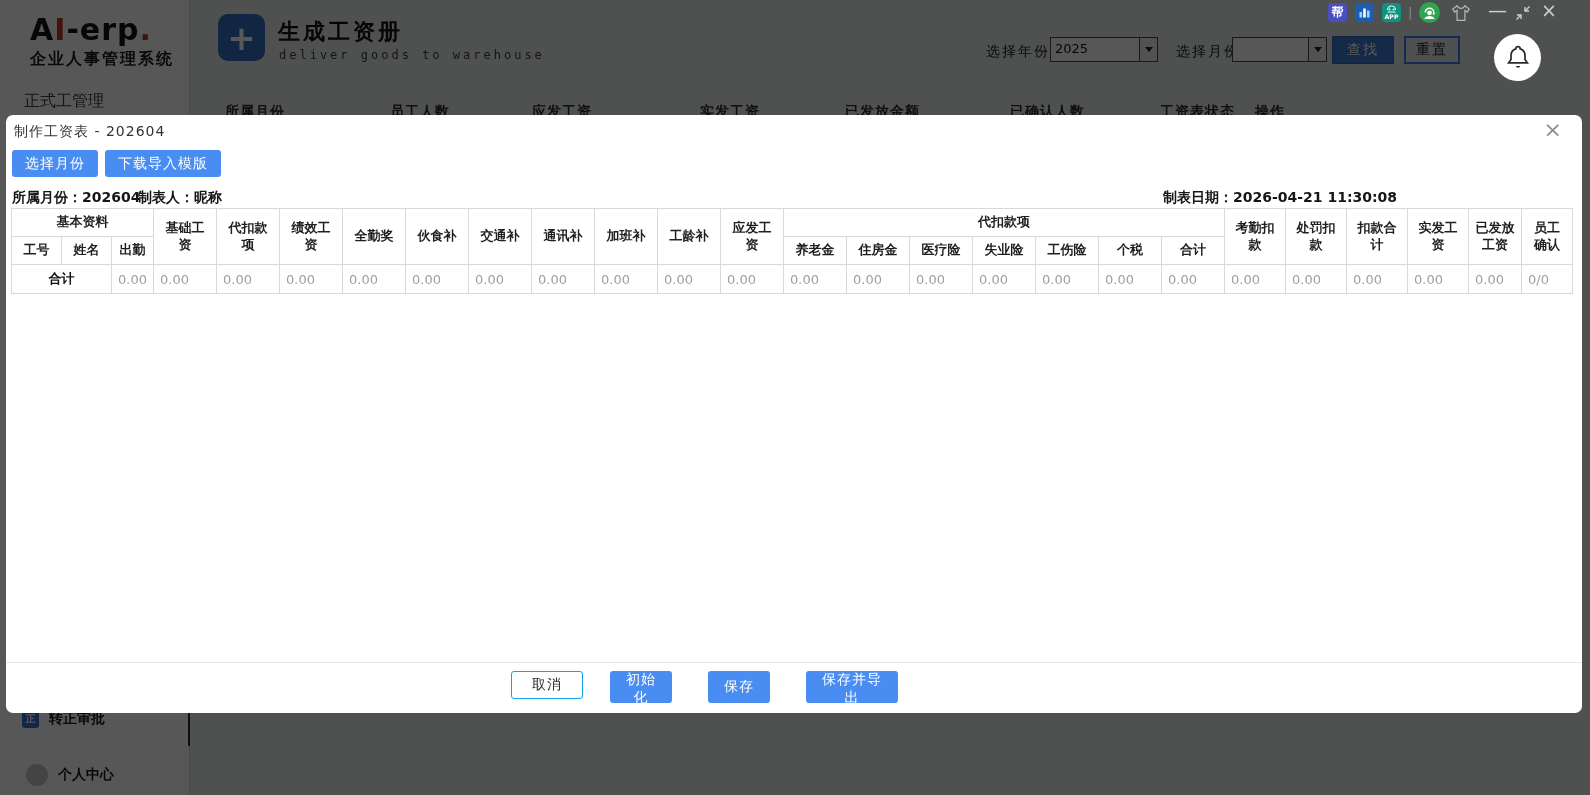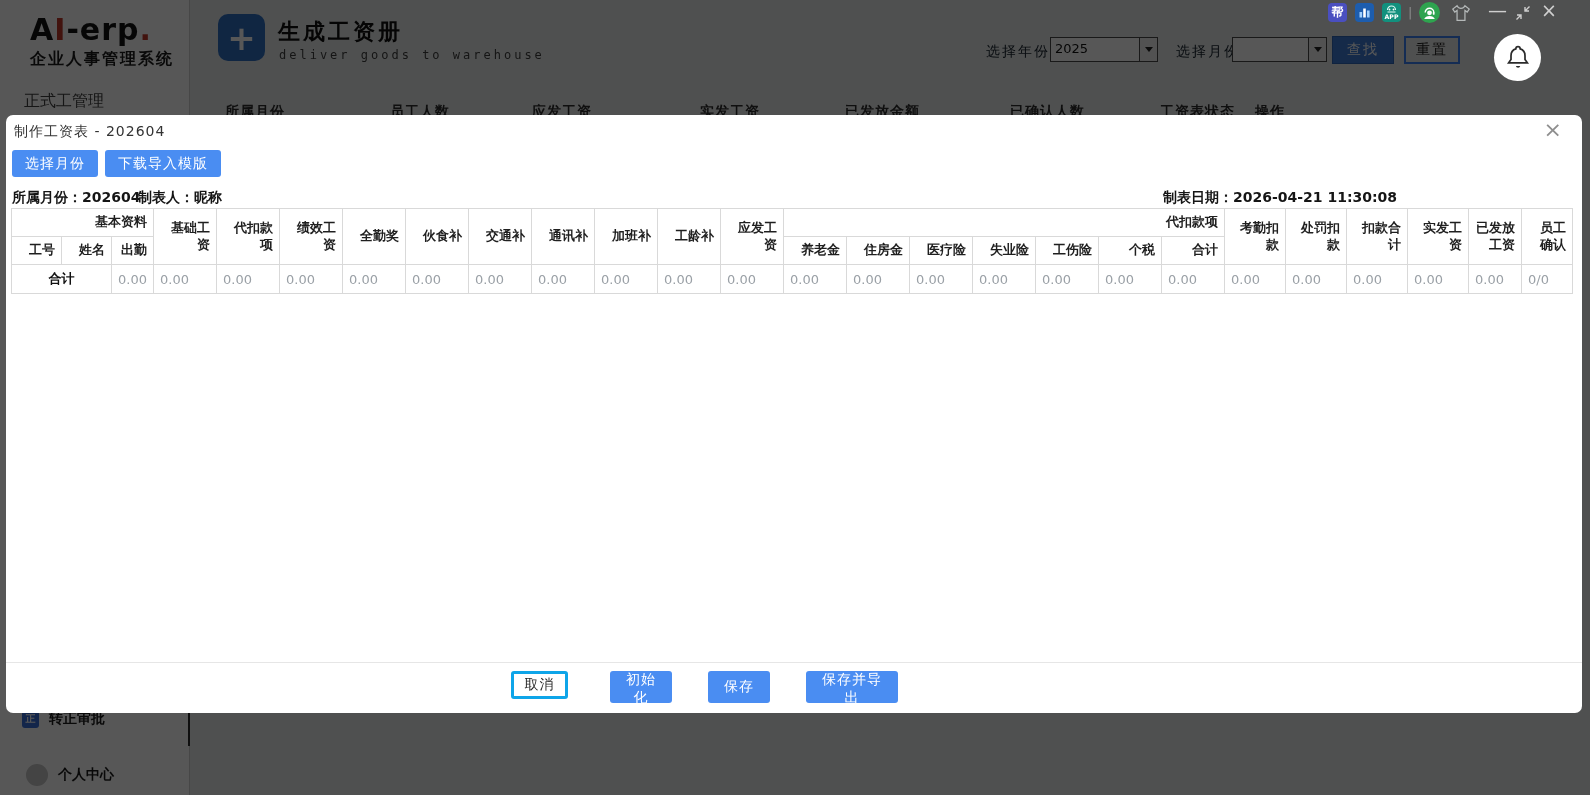--- a/index.html
+++ b/index.html
@@ -50,26 +50,26 @@
   .modal-title{position:absolute;left:8px;top:8px;font-size:14px;color:#333;letter-spacing:1px}
   .modal-close{position:absolute;right:20px;top:4px;font-size:22px;color:#8f8f8f;cursor:pointer;line-height:1}
   .btn-primary{background:#4a8df2;color:#fff;border:none;border-radius:3px;font-size:14px;letter-spacing:1px;cursor:pointer;height:27px;padding:0 13px}
   .btn-batch{position:absolute;left:6px;top:35px}
   .btn-tpl{position:absolute;left:99px;top:35px}
   .meta{position:absolute;top:74px;font-size:14px;font-weight:bold;color:#151515;white-space:nowrap}
   .meta-month{left:6px}.meta-creator{left:132px}.meta-date{left:1157px}
 
   table.salary{position:absolute;left:5px;top:93px;border-collapse:collapse;table-layout:fixed;width:1561px}
   table.salary th,table.salary td{border:1px solid #d9d9d9;font-size:13px;padding:2px 6px;overflow:hidden}
-  table.salary th{font-weight:600;color:#1f1f1f;text-align:right;height:28px;line-height:1.25}
+  table.salary th{font-weight:600;color:#1f1f1f;text-align:center;height:28px;line-height:1.25}
   table.salary td{color:#9aa0a6;text-align:left;height:29px}
   table.salary td.total-label{color:#111;font-weight:600;text-align:center}
 
   .modal-divider{position:absolute;left:0;right:0;top:547px;border-top:1px solid #e6e6e6}
-  .btn-cancel{position:absolute;left:505px;top:556px;width:57px;height:28px;background:#fff;border:3px solid #0ea5e9;border-radius:3px;
+  .btn-cancel{position:absolute;left:505px;top:556px;width:72px;height:28px;background:#fff;border:1px solid #0ea5e9;border-radius:3px;
               color:#2a2a2a;font-size:14px;letter-spacing:1px;cursor:pointer}
   .btn-init{position:absolute;left:604px;top:556px;width:62px}
   .btn-save{position:absolute;left:702px;top:556px;width:62px}
   .btn-save-exp{position:absolute;left:800px;top:556px;width:92px}
   .btn-init,.btn-save,.btn-save-exp{height:32px}
 </style>
 </head>
 <body>
 
 <div class="sidebar">

